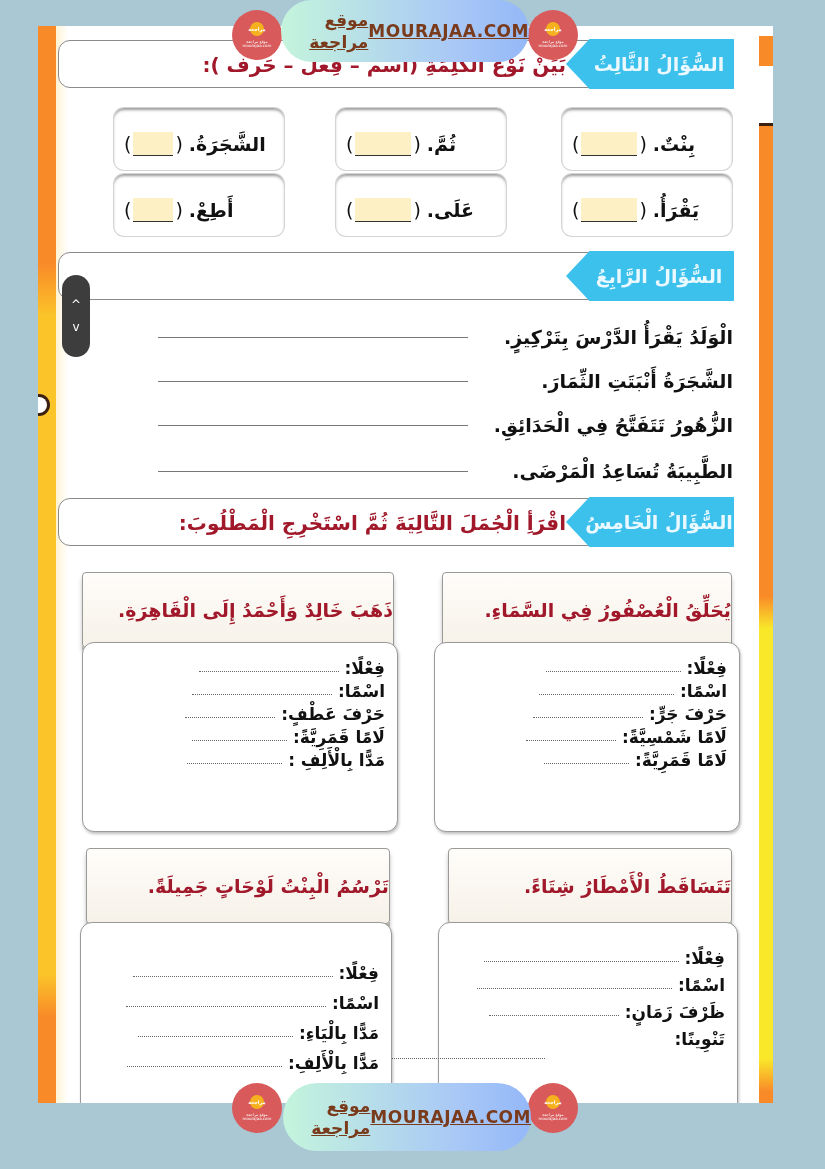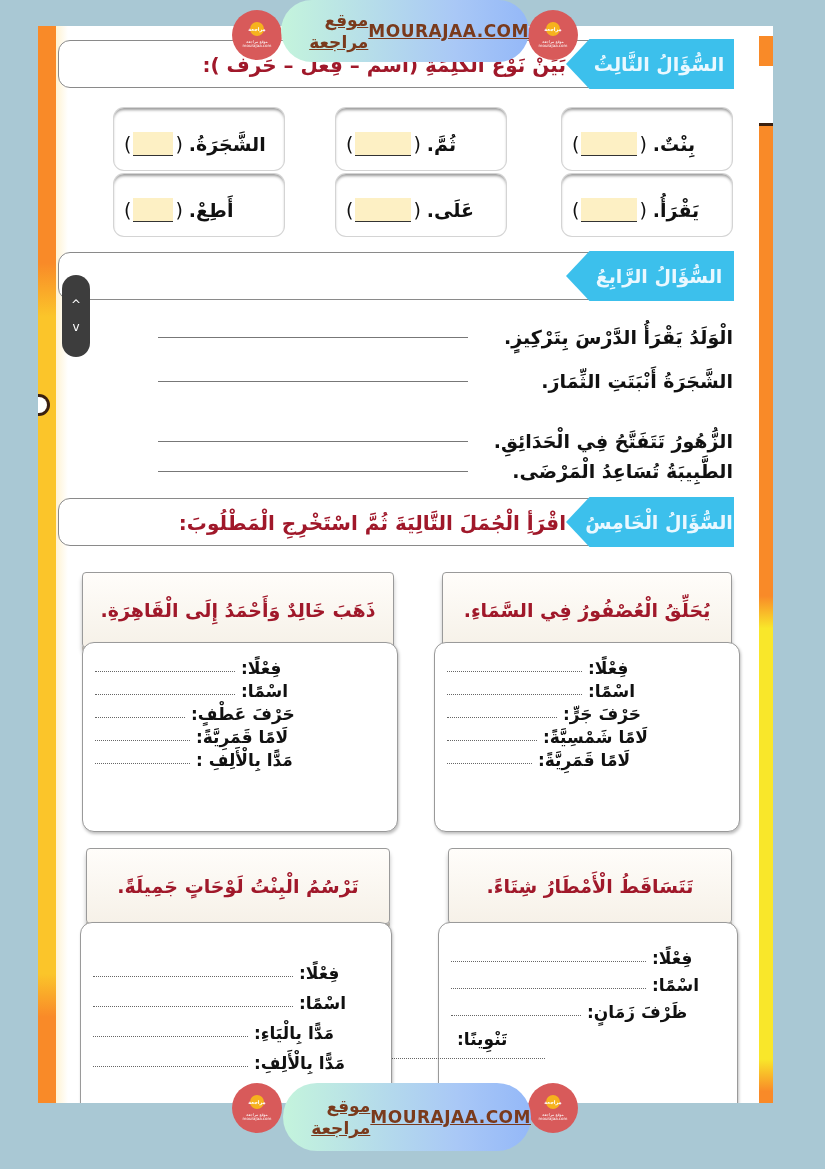--- a/index.html
+++ b/index.html
@@ -71,30 +71,30 @@
     .q4-row { position: absolute; left: 120px; right: 40px; height: 34px; direction: rtl;
       display: flex; align-items: center; justify-content: space-between; }
     .q4-sentence { font-weight: bold; font-size: 19px; color: #111; white-space: nowrap; }
     .q4-line { width: 310px; border-bottom: 1.5px solid #777; height: 1px; margin-left: 0; }
     
     .sentence-card {
       position: absolute; height: 76px; border-radius: 4px;
       background: linear-gradient(#fffdfa, #f6f1e8);
       border: 1.5px solid #9a9a9a;
       box-shadow: 0 4px 0 #b5b0a8, 0 5px 4px rgba(0,0,0,0.25);
-      display: flex; align-items: center; justify-content: center;
+      display: flex; align-items: center; 
       direction: rtl; color: #a0182a; font-weight: bold; font-size: 19px;
     }
     .answer-card {
       position: absolute; border-radius: 12px; background: #fff;
       border: 1.5px solid #9a9a9a; box-shadow: 1px 2px 3px rgba(0,0,0,0.25);
       padding: 12px 12px 8px 12px; direction: rtl;
     }
     .answer-line {
-      display: flex; align-items: flex-end; direction: rtl; height: 23px; gap: 6px; justify-content: flex-end;
+      display: flex; align-items: flex-end; direction: rtl; height: 23px; gap: 6px;
     }
     .answer-label { font-weight: bold; font-size: 17px; color: #111; white-space: nowrap; font-family: "DejaVu Sans", sans-serif; }
     .answer-dots { flex: 0 0 auto; border-bottom: 1.5px dotted #666; height: 1px; margin-bottom: 6px; }
     
     .wm-pill {
       position: absolute; width: 248px; height: 62px; border-radius: 31px;
       background: linear-gradient(to right, #c4f4dc, #a9c8f6 70%, #94b8f8);
       display: flex; align-items: center; justify-content: center;
       color: #7a3a1c; font-weight: bold; text-decoration: underline; z-index: 20;
     }
@@ -187,21 +187,21 @@
   </div>
 
   <div class="q4-row" style="top:338px;">
     <span class="q4-sentence">الشَّجَرَةُ أَنْبَتَتِ الثِّمَارَ.</span>
     <span class="q4-line"></span>
   </div>
   <div class="q4-row" style="top:294px;">
     <span class="q4-sentence">الْوَلَدُ يَقْرَأُ الدَّرْسَ بِتَرْكِيزٍ.</span>
     <span class="q4-line"></span>
   </div>
-  <div class="q4-row" style="top:382px;margin-top:16px;">
+  <div class="q4-row" style="top:382px;">
     <span class="q4-sentence">الزُّهُورُ تَتَفَتَّحُ فِي الْحَدَائِقِ.</span>
     <span class="q4-line"></span>
   </div>
   <div class="q4-row" style="top:428px;">
     <span class="q4-sentence">الطَّبِيبَةُ تُسَاعِدُ الْمَرْضَى.</span>
     <span class="q4-line"></span>
   </div>
 
   <div class="q-header" style="top:472px;">
     <div class="q-tab">السُّؤَالُ الْخَامِسُ</div>

